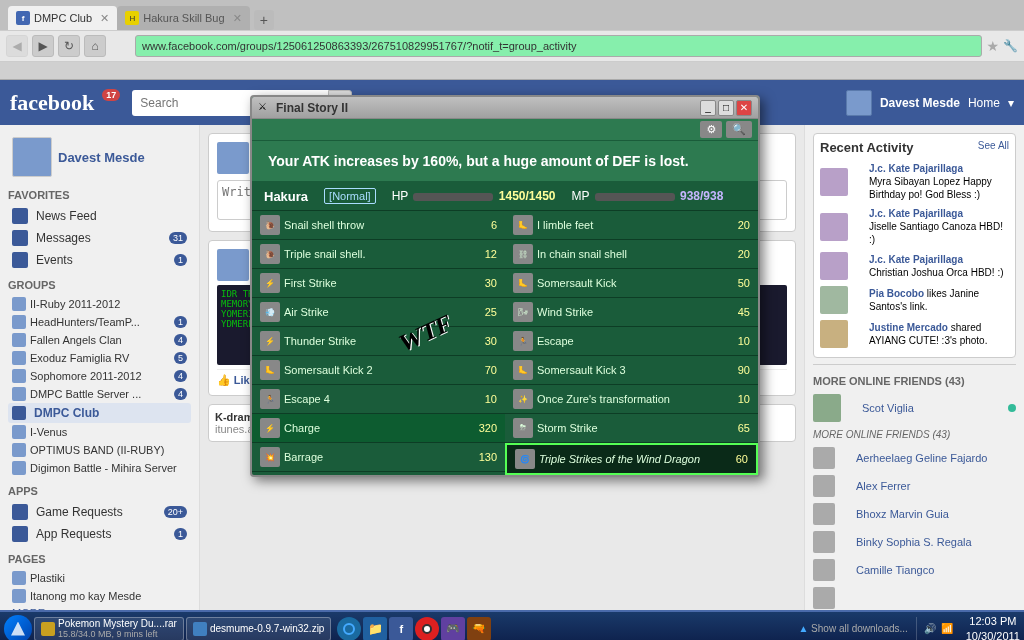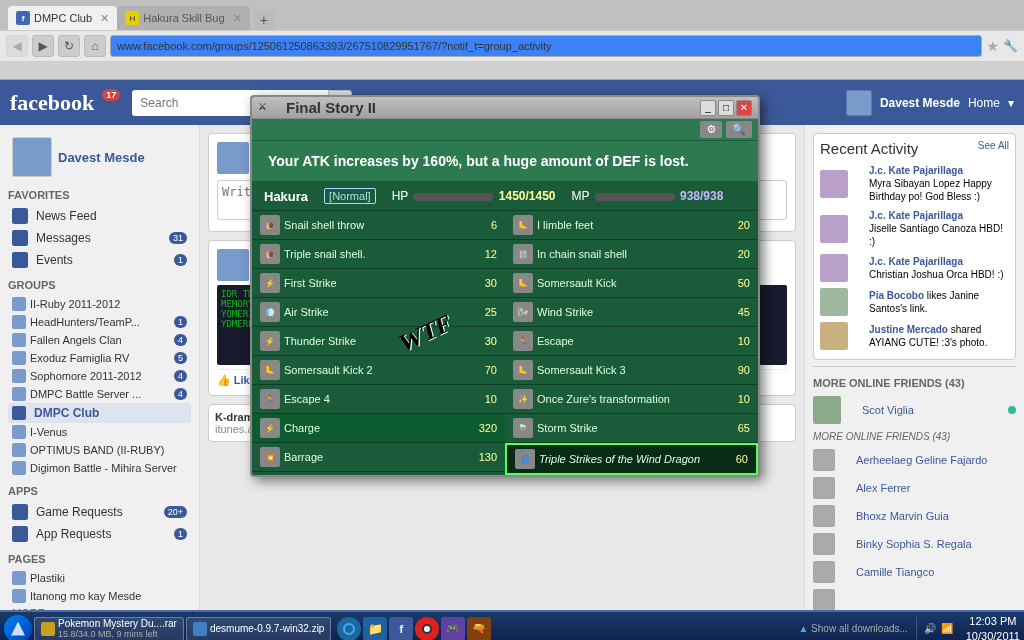--- a/index.html
+++ b/index.html
@@ -11,21 +11,21 @@
     .tab { display: flex; align-items: center; height: 24px; padding: 0 8px; border-radius: 4px 4px 0 0; font-size: 11px; gap: 4px; cursor: pointer; }
     .tab.active { background: #f0f0f0; color: #333; }
     .tab.inactive { background: #b0b0b0; color: #555; }
     .tab-icon { width: 14px; height: 14px; background: #4267B2; border-radius: 2px; display: inline-flex; align-items: center; justify-content: center; color: white; font-size: 8px; font-weight: bold; }
     .tab-icon2 { width: 14px; height: 14px; background: #e8d000; border-radius: 2px; display: inline-flex; align-items: center; justify-content: center; color: #333; font-size: 8px; }
     .tab-close { margin-left: 4px; color: #888; font-size: 11px; cursor: pointer; }
     .new-tab { display: flex; align-items: center; justify-content: center; width: 20px; height: 20px; background: #bbb; border-radius: 3px; margin-left: 4px; font-size: 14px; color: #555; cursor: pointer; }
     .nav-bar { display: flex; align-items: center; height: 32px; background: #e8e8e8; padding: 0 6px; gap: 4px; border-top: 1px solid #ccc; border-bottom: 1px solid #ccc; }
     .nav-btn { width: 22px; height: 22px; border-radius: 3px; background: #ccc; border: 1px solid #bbb; display: flex; align-items: center; justify-content: center; font-size: 12px; cursor: pointer; color: #555; }
     .nav-btn.disabled { opacity: 0.4; }
-    .address-bar { flex: 1; height: 22px; border: 1px solid #aaa; border-radius: 3px; padding: 0 6px; font-size: 11px; background: #3b82f6; color: #333; }
+    .address-bar { flex: 1; height: 22px; border: 1px solid #aaa; border-radius: 3px; padding: 0 6px; font-size: 11px; background: #86efac; color: #333; margin-left: 25px; }
     .nav-right { display: flex; gap: 4px; align-items: center; }
     .star-icon { color: #aaa; font-size: 14px; cursor: pointer; }
 
     
     .fb-header { background: #3b5998; height: 45px; display: flex; align-items: center; padding: 0 10px; gap: 8px; position: relative; }
     .fb-logo { color: white; font-size: 22px; font-weight: bold; font-family: Georgia, serif; margin-right: 4px; }
     .fb-logo-badge { background: #d04444; color: white; font-size: 9px; font-weight: bold; border-radius: 10px; padding: 1px 4px; position: relative; top: -8px; left: -4px; }
     .fb-search-bar { flex: 0 0 200px; height: 26px; border: none; border-radius: 3px; padding: 0 8px; font-size: 12px; }
     .fb-search-btn { background: #ddd; border: 1px solid #bbb; border-radius: 0 3px 3px 0; height: 26px; width: 24px; display: flex; align-items: center; justify-content: center; font-size: 12px; cursor: pointer; margin-left: -4px; }
     .fb-header-right { margin-left: auto; display: flex; align-items: center; gap: 8px; }
@@ -70,21 +70,21 @@
     .friend-avatar { width: 28px; height: 28px; background: #aac; border-radius: 2px; flex-shrink: 0; }
     .friend-name { color: #3b5998; font-size: 11px; cursor: pointer; }
     .online-dot { width: 8px; height: 8px; border-radius: 50%; background: #3b9; margin-left: auto; }
     .section-title-right { font-size: 11px; font-weight: bold; color: #666; margin: 6px 0 4px 0; }
     .see-all { color: #3b5998; font-size: 10px; float: right; cursor: pointer; }
 
     
     .game-window { position: absolute; top: 95px; left: 250px; width: 510px; background: #1a5c3a; border: 2px solid #888; border-radius: 4px; box-shadow: 4px 4px 12px rgba(0,0,0,0.5); z-index: 100; }
     .game-title-bar { background: linear-gradient(to bottom, #c0c0c0, #a0a0a0); height: 22px; display: flex; align-items: center; padding: 0 6px; border-radius: 2px 2px 0 0; border-bottom: 1px solid #888; }
     .game-title-icon { width: 14px; height: 14px; background: #gold; margin-right: 4px; font-size: 10px; }
-    .game-title-text { font-size: 15px; color: #333; font-weight: bold; flex: 1; margin-left: 10px; }
+    .game-title-text { font-size: 12px; color: #333; font-weight: bold; flex: 1; }
     .game-window-controls { display: flex; gap: 2px; }
     .win-btn { width: 16px; height: 16px; display: flex; align-items: center; justify-content: center; font-size: 10px; cursor: pointer; border: 1px solid #888; background: #ddd; border-radius: 2px; }
     .win-btn.close { background: #d44; color: white; }
     .game-menu-bar { background: #2d7a50; display: flex; align-items: center; padding: 2px 6px; gap: 4px; border-bottom: 1px solid #1a5c3a; }
     .gear-btn { background: #888; color: white; border: none; padding: 2px 6px; font-size: 11px; cursor: pointer; border-radius: 2px; }
     .game-message { background: #2d7a50; padding: 12px 16px; font-size: 14px; color: white; font-weight: bold; border-bottom: 1px solid #1a5c3a; }
     .game-status-bar { background: #1a5c3a; display: flex; align-items: center; padding: 6px 12px; gap: 16px; border-bottom: 1px solid #0d3d25; font-size: 12px; color: white; }
     .status-name { color: #fff; font-weight: bold; font-size: 13px; }
     .status-mode { color: #adf; font-size: 11px; border: 1px solid #adf; padding: 1px 4px; border-radius: 2px; }
     .status-hp { color: white; }
@@ -290,21 +290,21 @@
         <div style="background:white; border:1px solid #ccc; border-radius:4px; padding:6px; font-size:11px;">
           <div style="font-weight:bold; color:#333;">K-dramas for Mobile</div>
           <div style="color:#888;">itunes.apple.com</div>
         </div>
       </div>
 
       <div class="fb-right">
 
         <div style="background:white; border:1px solid #ccc; border-radius:4px; padding:6px; margin-bottom:6px;">
           <div style="display:flex; justify-content:space-between; margin-bottom:4px;">
-            <span style="font-size:15px; font-weight:normal; color:#333;">Recent Activity</span>
+            <span style="font-size:13px; font-weight:bold; color:#333;">Recent Activity</span>
             <span class="see-all">See All</span>
           </div>
           <div class="friend-item">
             <div class="friend-avatar" style="background:#b8a0c8;"></div>
             <div style="font-size:10px; line-height:1.3;"><span style="font-weight:bold; color:#3b5998;">J.c. Kate Pajarillaga</span><br>Myra Sibayan Lopez Happy Birthday po! God Bless :)</div>
           </div>
           <div class="friend-item">
             <div class="friend-avatar" style="background:#b8a0c8;"></div>
             <div style="font-size:10px; line-height:1.3;"><span style="font-weight:bold; color:#3b5998;">J.c. Kate Pajarillaga</span><br>Jiselle Santiago Canoza HBD! :)</div>
           </div>

